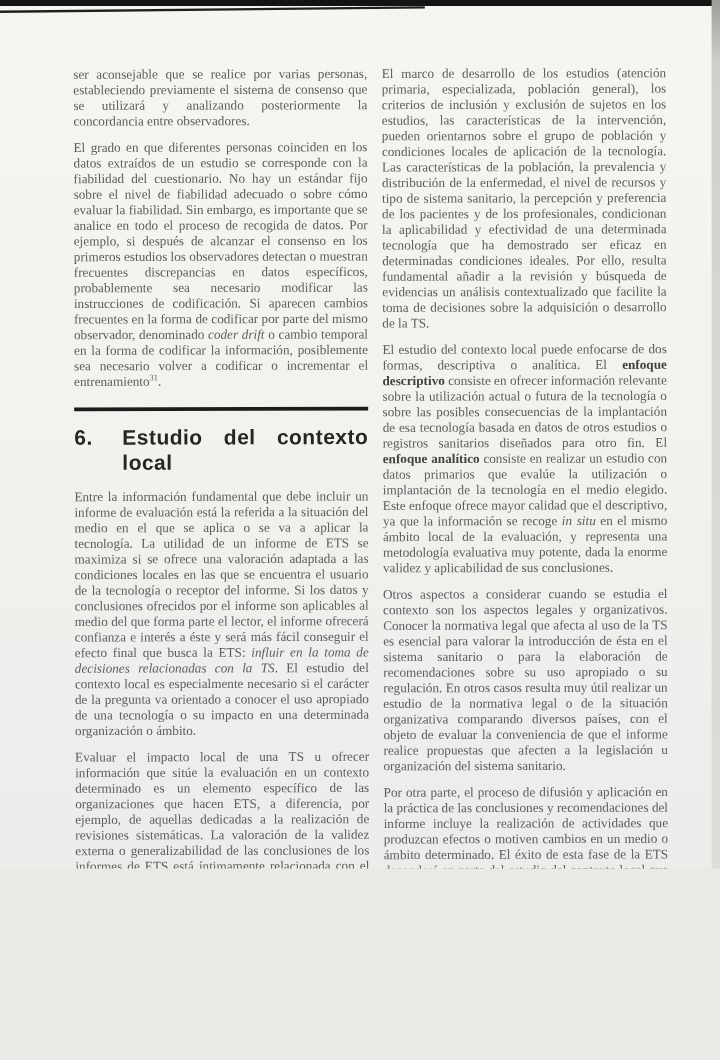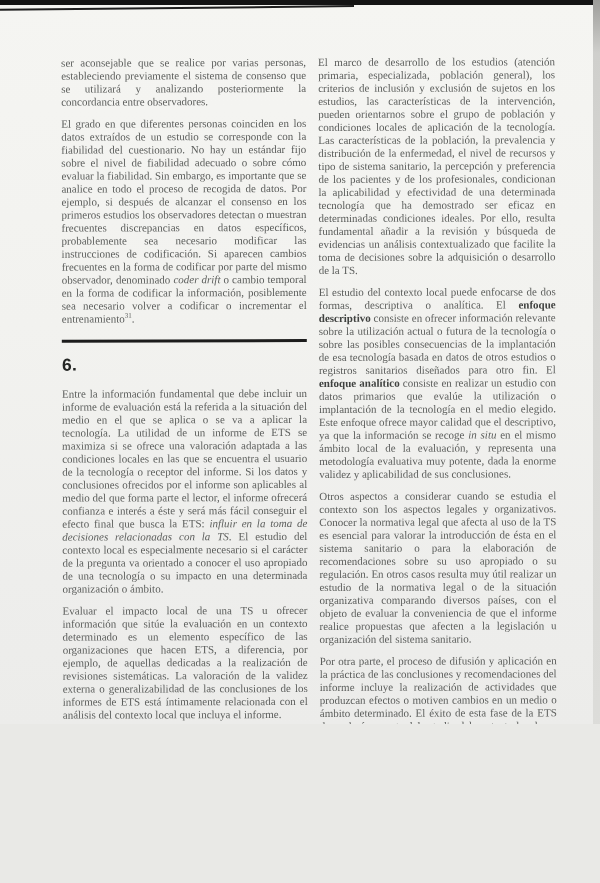--- a/index.html
+++ b/index.html
@@ -57,20 +57,21 @@
 
       <div class="col left">
         <p><span>ser aconsejable que se realice por varias personas, estableciendo previamente el sistema de consenso que se utilizará y analizando posteriormente la concordancia entre observadores.</span></p>
 
         <p><span>El grado en que diferentes personas coinciden en los datos extraídos de un estudio se corresponde con la fiabilidad del cuestionario. No hay un estándar fijo sobre el nivel de fiabilidad adecuado o sobre cómo evaluar la fiabilidad. Sin embargo, es importante que se analice en todo el proceso de recogida de datos. Por ejemplo, si después de alcanzar el consenso en los primeros estudios los observadores detectan o muestran frecuentes discrepancias en datos específicos, probablemente sea necesario modificar las instrucciones de codificación. Si aparecen cambios frecuentes en la forma de codificar por parte del mismo observador, denominado </span><em>coder drift</em><span> o cambio temporal en la forma de codificar la información, posiblemente sea necesario volver a codificar o incrementar el entrenamiento</span><sup>31</sup><span>.</span></p>
 
         <div class="heading-block">
           <div class="heading-rule"></div>
           <div class="heading">
             <span class="h-num">6.</span>
+            <span class="h-text">Estudio del contexto local</span>
           </div>
         </div>
 
         <p><span>Entre la información fundamental que debe incluir un informe de evaluación está la referida a la situación del medio en el que se aplica o se va a aplicar la tecnología. La utilidad de un informe de ETS se maximiza si se ofrece una valoración adaptada a las condiciones locales en las que se encuentra el usuario de la tecnología o receptor del informe. Si los datos y conclusiones ofrecidos por el informe son aplicables al medio del que forma parte el lector, el informe ofrecerá confianza e interés a éste y será más fácil conseguir el efecto final que busca la ETS: </span><em>influir en la toma de decisiones relacionadas con la TS</em><span>. El estudio del contexto local es especialmente necesario si el carácter de la pregunta va orientado a conocer el uso apropiado de una tecnología o su impacto en una determinada organización o ámbito.</span></p>
 
         <p><span>Evaluar el impacto local de una TS u ofrecer información que sitúe la evaluación en un contexto determinado es un elemento específico de las organizaciones que hacen ETS, a diferencia, por ejemplo, de aquellas dedicadas a la realización de revisiones sistemáticas. La valoración de la validez externa o generalizabilidad de las conclusiones de los informes de ETS está íntimamente relacionada con el análisis del contexto local que incluya el informe.</span></p>
       </div>
 
       <div class="col right">
         <p><span>El marco de desarrollo de los estudios (atención primaria, especializada, población general), los criterios de inclusión y exclusión de sujetos en los estudios, las características de la intervención, pueden orientarnos sobre el grupo de población y condiciones locales de aplicación de la tecnología. Las características de la población, la prevalencia y distribución de la enfermedad, el nivel de recursos y tipo de sistema sanitario, la percepción y preferencia de los pacientes y de los profesionales, condicionan la aplicabilidad y efectividad de una determinada tecnología que ha demostrado ser eficaz en determinadas condiciones ideales. Por ello, resulta fundamental añadir a la revisión y búsqueda de evidencias un análisis contextualizado que facilite la toma de decisiones sobre la adquisición o desarrollo de la TS.</span></p>

